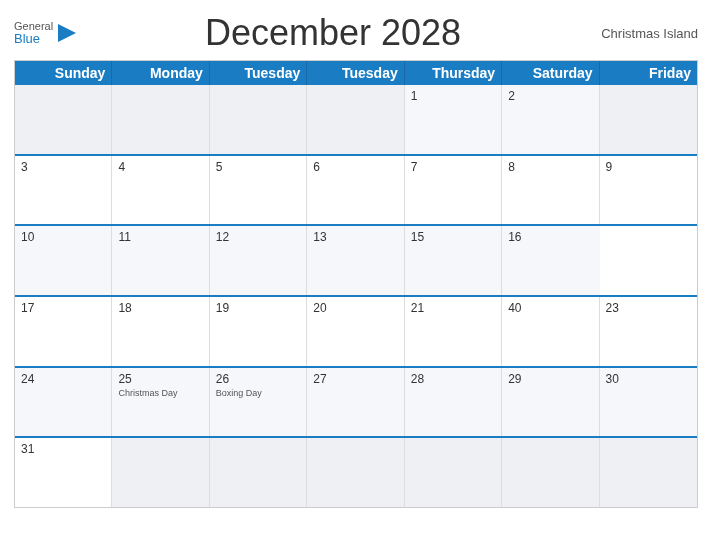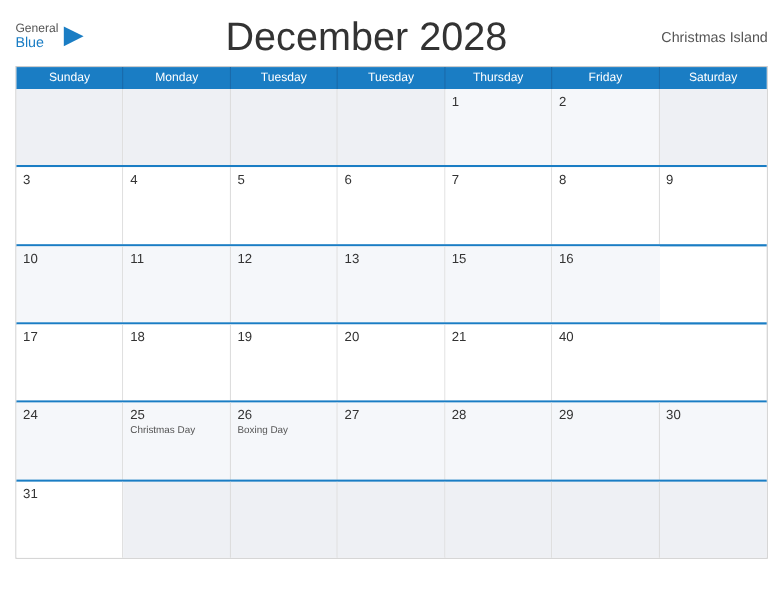--- a/index.html
+++ b/index.html
@@ -69,23 +69,23 @@
       flex-direction: column;
       border: 1px solid #ccc;
     }
     .day-headers {
       display: grid;
       grid-template-columns: repeat(7, 1fr);
       background: #1a7dc4;
     }
     .day-header {
       color: #fff;
-      font-size: 11px;
-      font-weight: normal;
-      text-align: center;
+      font-size: 14px;
+      font-weight: bold;
+      text-align: right;
       padding: 4px 6px;
       border-right: 1px solid #1a6aaa;
     }
     .day-header:last-child { border-right: none; }
     .weeks {
       flex: 1;
       display: flex;
       flex-direction: column;
     }
     .week-row {
@@ -145,22 +145,22 @@
   </div>
 
   <div class="calendar">
 
     <div class="day-headers">
       <div class="day-header">Sunday</div>
       <div class="day-header">Monday</div>
       <div class="day-header">Tuesday</div>
       <div class="day-header">Tuesday</div>
       <div class="day-header">Thursday</div>
+      <div class="day-header">Saturday</div>
       <div class="day-header">Friday</div>
-      <div class="day-header">Saturday</div>
     </div>
 
     <div class="weeks">
 
       <div class="week-row">
         <div class="day-cell empty"></div>
         <div class="day-cell empty"></div>
         <div class="day-cell empty"></div>
         <div class="day-cell empty"></div>
         <div class="day-cell">
@@ -228,20 +228,23 @@
             <span class="day-num">19</span>
           </div>
         <div class="day-cell">
             <span class="day-num">20</span>
           </div>
         <div class="day-cell">
             <span class="day-num">21</span>
           </div>
         <div class="day-cell">
             <span class="day-num">40</span>
+          </div>
+        <div class="day-cell">
+            <span class="day-num">23</span>
           </div>
       </div>
 
       <div class="week-row">
         <div class="day-cell">
             <span class="day-num">24</span>
           </div>
         <div class="day-cell">
           <span class="day-num">25</span>
           <span class="day-event">Christmas Day</span>

